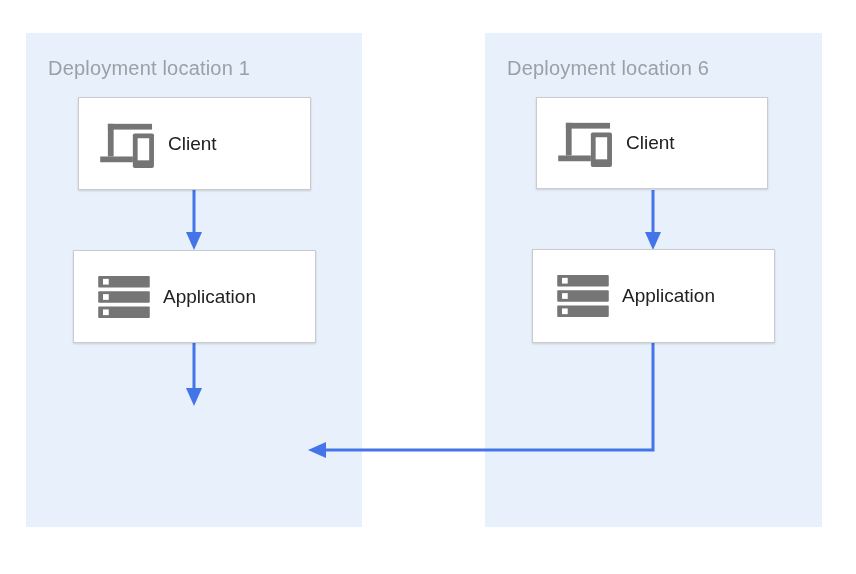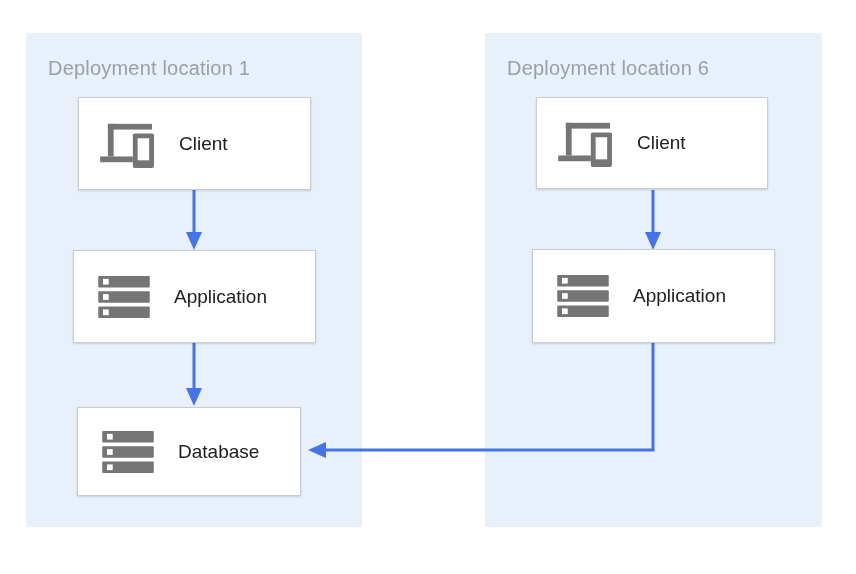--- a/index.html
+++ b/index.html
@@ -20,21 +20,21 @@
   .region-label{
     position:absolute; left:22px; top:24px;
     font-size:20px; color:var(--region-label); letter-spacing:.2px;
     white-space:nowrap;
   }
   .node{
     position:absolute; background:var(--node-bg);
     border:1px solid var(--node-border);
     box-shadow:0 1px 2px rgba(0,0,0,.14);
     display:flex; align-items:center;
-    padding-left:21px; gap:21px; box-sizing:border-box;
+    padding-left:21px; gap:10px; box-sizing:border-box;
   }
   .node-icon{
     width:58px; display:flex; justify-content:center; align-items:center;
     color:var(--icon-gray); flex:0 0 58px;
   }
   .node-label{
     font-size:19px; color:var(--node-text); white-space:nowrap;
   }
   .arrows{
     position:absolute; left:0; top:0; width:856px; height:574px;
@@ -99,33 +99,20 @@
         <rect x="0" y="16" width="54" height="12" rx="1"></rect>
         <rect x="0" y="32" width="54" height="12" rx="1"></rect>
         <rect x="5" y="3" width="6" height="6" fill="#FFFFFF"></rect>
         <rect x="5" y="19" width="6" height="6" fill="#FFFFFF"></rect>
         <rect x="5" y="35" width="6" height="6" fill="#FFFFFF"></rect>
       </svg>
     </span>
     <span class="node-label">Application</span>
   </div>
 
-  <div class="node" style="left:77px; top:407px; width:224px; height:89px;">
-    <span class="node-icon">
-      <svg width="52" height="42" viewBox="0 0 54 44" fill="currentColor" xmlns="http://www.w3.org/2000/svg">
-        <rect x="0" y="0" width="54" height="12" rx="1"></rect>
-        <rect x="0" y="16" width="54" height="12" rx="1"></rect>
-        <rect x="0" y="32" width="54" height="12" rx="1"></rect>
-        <rect x="5" y="3" width="6" height="6" fill="#FFFFFF"></rect>
-        <rect x="5" y="19" width="6" height="6" fill="#FFFFFF"></rect>
-        <rect x="5" y="35" width="6" height="6" fill="#FFFFFF"></rect>
-      </svg>
-    </span>
-    <span class="node-label">Database</span>
-  </div>
 
   <div class="node" style="left:536px; top:97px; width:232px; height:92px;">
     <span class="node-icon">
       <svg width="58" height="48" viewBox="0 0 60 50" fill="currentColor" xmlns="http://www.w3.org/2000/svg">
         <rect x="8" y="4" width="46" height="6"></rect>
         <rect x="8" y="4" width="6" height="34"></rect>
         <rect x="0" y="38" width="34" height="6"></rect>
         <rect x="34" y="14" width="22" height="36" rx="2"></rect>
         <rect x="39" y="19" width="12" height="23" fill="#FFFFFF"></rect>
       </svg>

